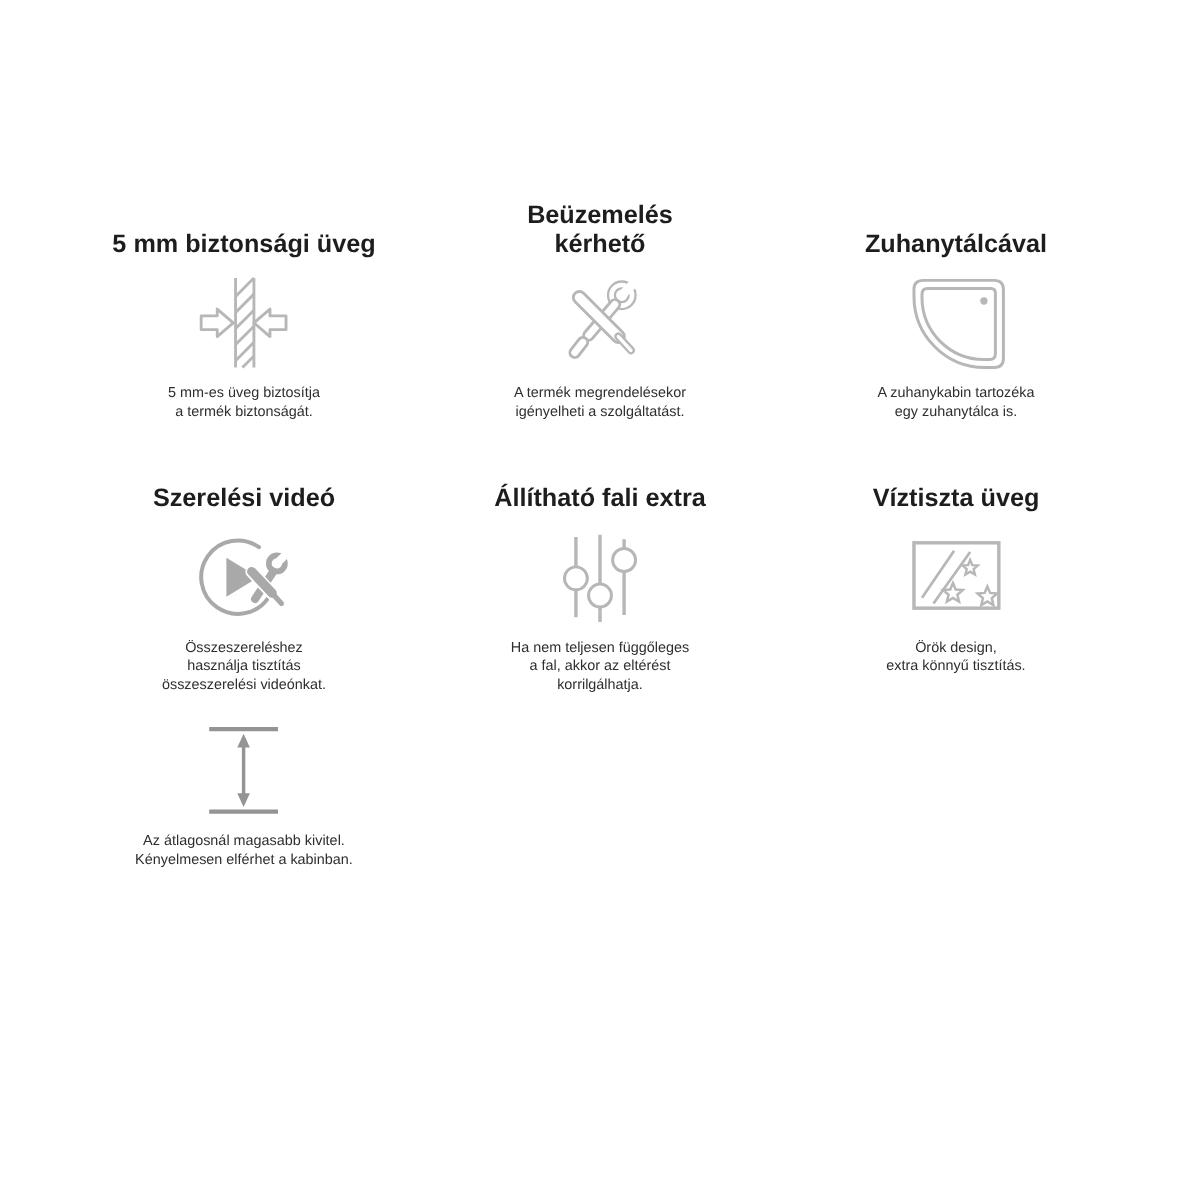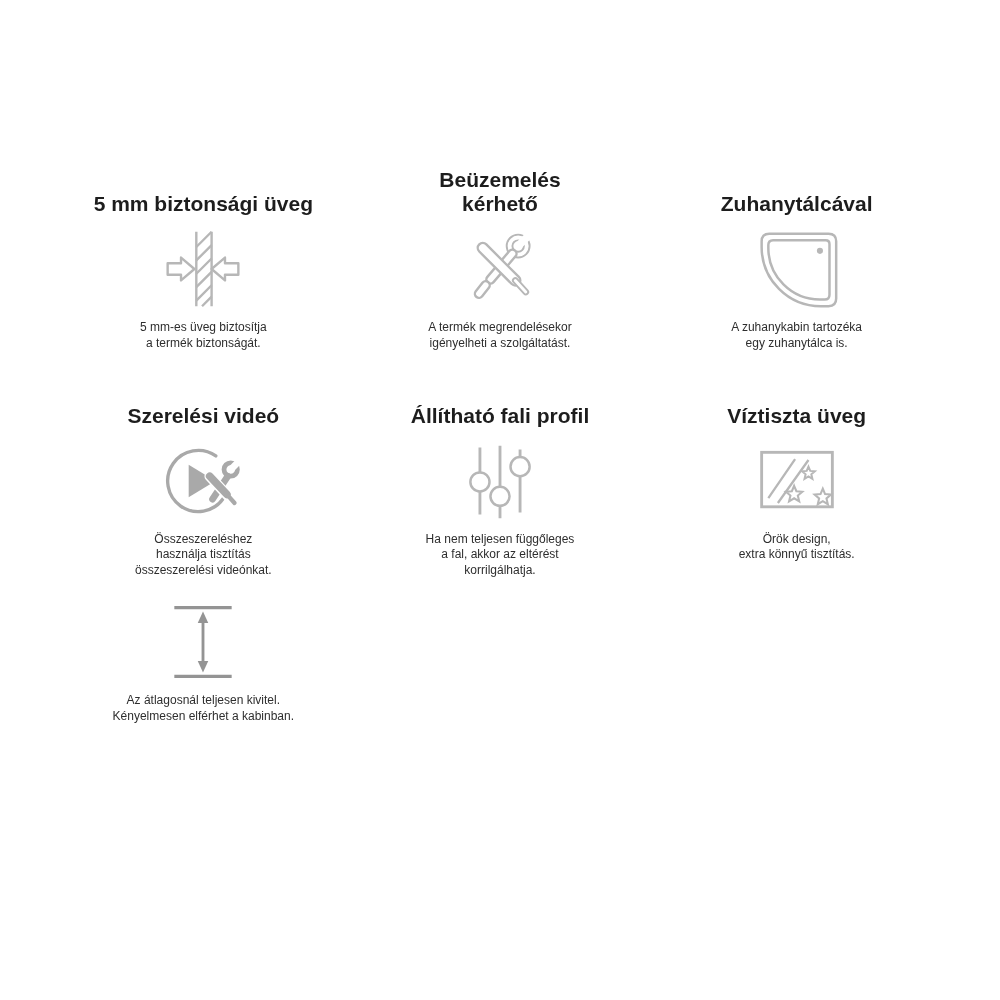--- a/index.html
+++ b/index.html
@@ -127,21 +127,21 @@
         <path d="M52,40 L70,59" stroke="currentColor" stroke-width="8"></path>
         <path d="M70,59 L78,68" stroke="currentColor" stroke-width="4.5"></path>
       </svg>
     </div>
     <p class="cell-desc">Összeszereléshez
 használja tisztítás
 összeszerelési videónkat.</p>
   </div>
 
   <div class="cell">
-    <h3 class="cell-title">Állítható fali profil</h3>
+    <h3 class="cell-title">Állítható fali extra</h3>
     <div class="cell-icon ic-light">
       <svg viewBox="0 0 90 90" fill="none" stroke="currentColor">
         <path d="M24,10 V80 M45,8 V84 M66,12 V78" stroke-width="3"></path>
         <circle cx="24" cy="46" r="10" stroke-width="2.6" fill="#ffffff"></circle>
         <circle cx="45" cy="61" r="10" stroke-width="2.6" fill="#ffffff"></circle>
         <circle cx="66" cy="30" r="10" stroke-width="2.6" fill="#ffffff"></circle>
       </svg>
     </div>
     <p class="cell-desc">Ha nem teljesen függőleges
 a fal, akkor az eltérést
@@ -167,17 +167,17 @@
   <div class="cell">
     <div class="cell-icon ic-dark">
       <svg viewBox="0 0 90 90" fill="none" stroke="currentColor">
         <path d="M15,9 H75" stroke-width="3.6"></path>
         <path d="M15,81 H75" stroke-width="3.6"></path>
         <path d="M45,20 V70" stroke-width="3"></path>
         <path d="M45,13 L39.5,25 H50.5 Z" fill="currentColor" stroke="none"></path>
         <path d="M45,77 L39.5,65 H50.5 Z" fill="currentColor" stroke="none"></path>
       </svg>
     </div>
-    <p class="cell-desc">Az átlagosnál teljesen kivitel.
+    <p class="cell-desc">Az átlagosnál magasabb kivitel.
 Kényelmesen elférhet a kabinban.</p>
   </div>
 
 </div>
 
 </body></html>

